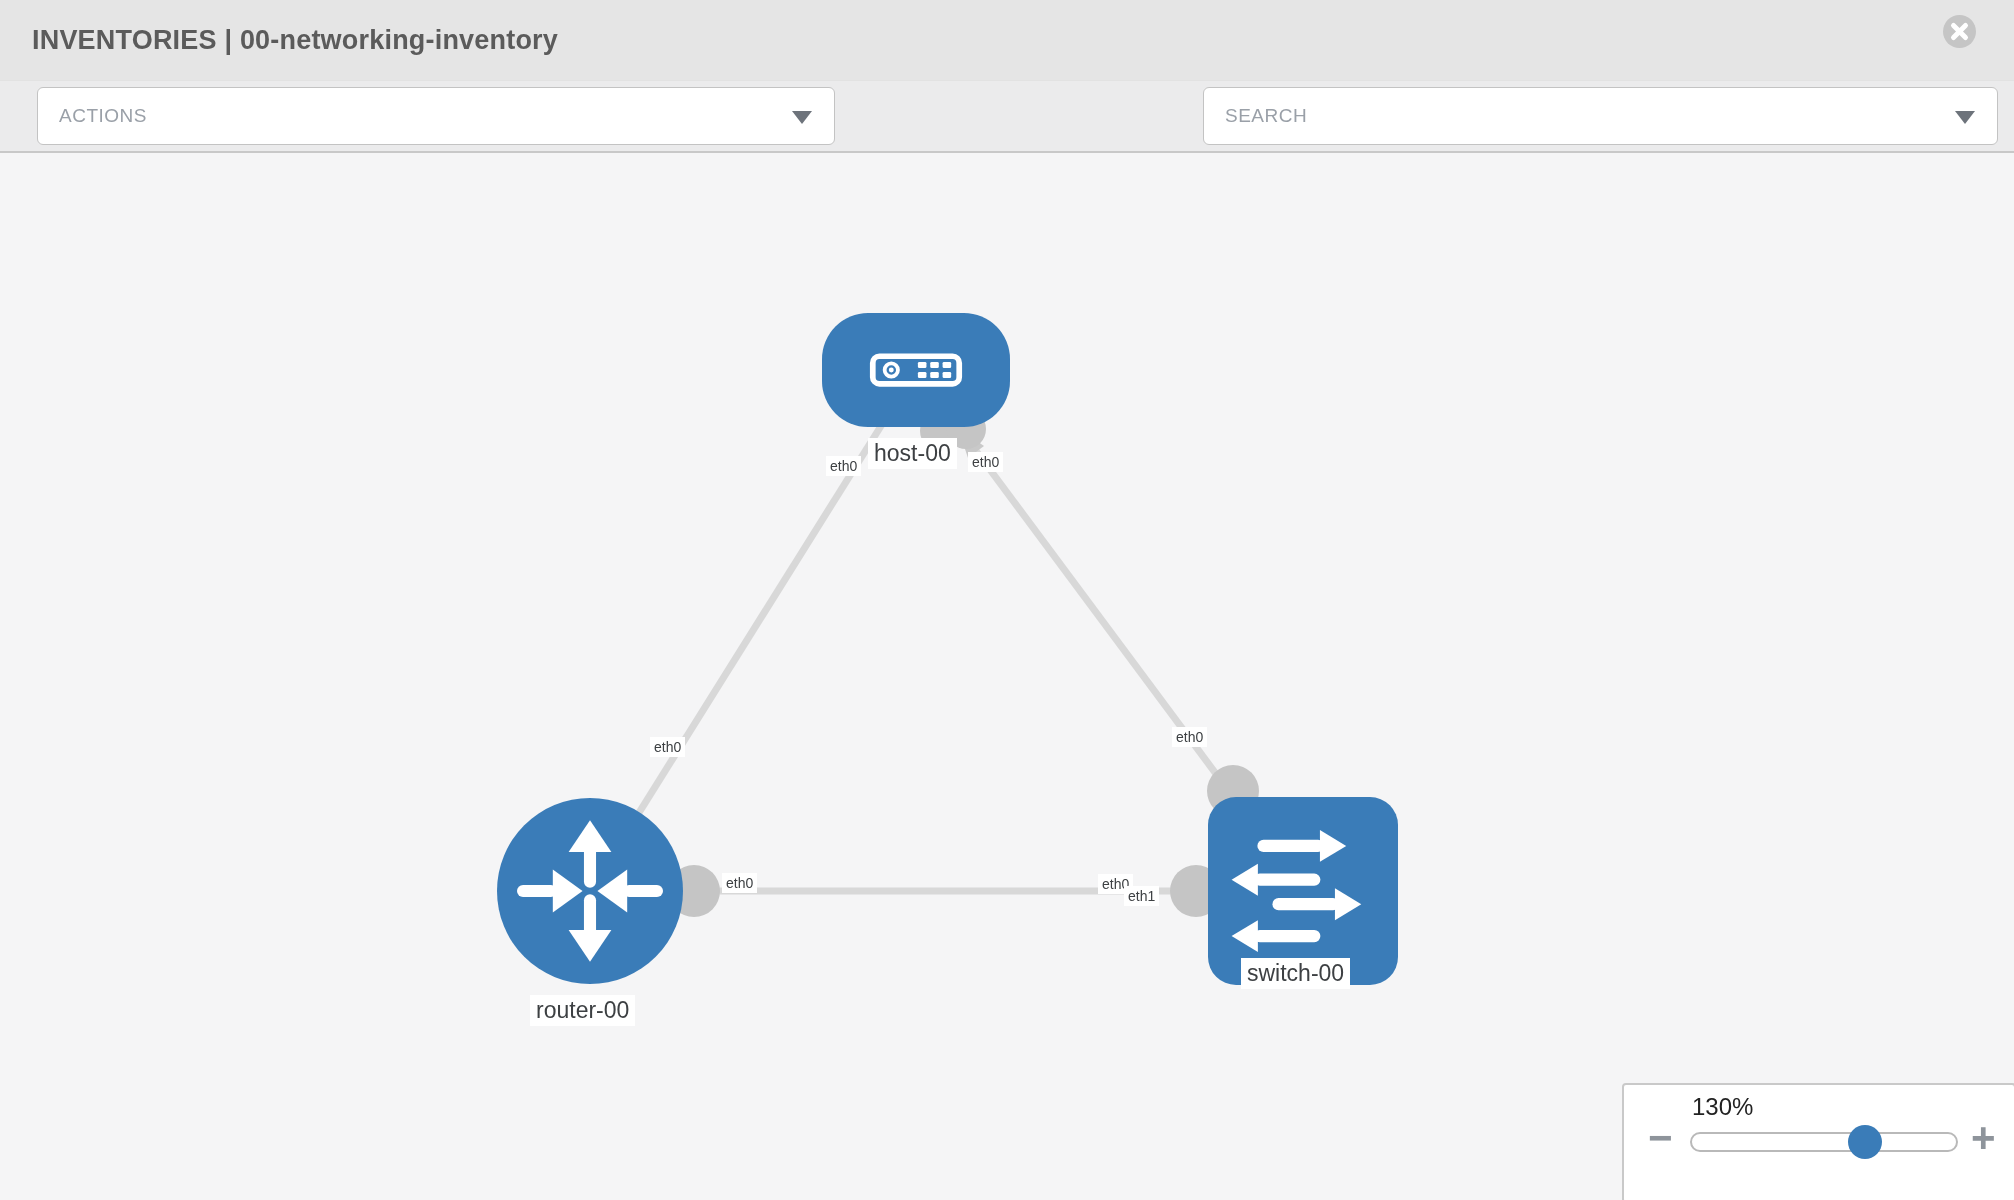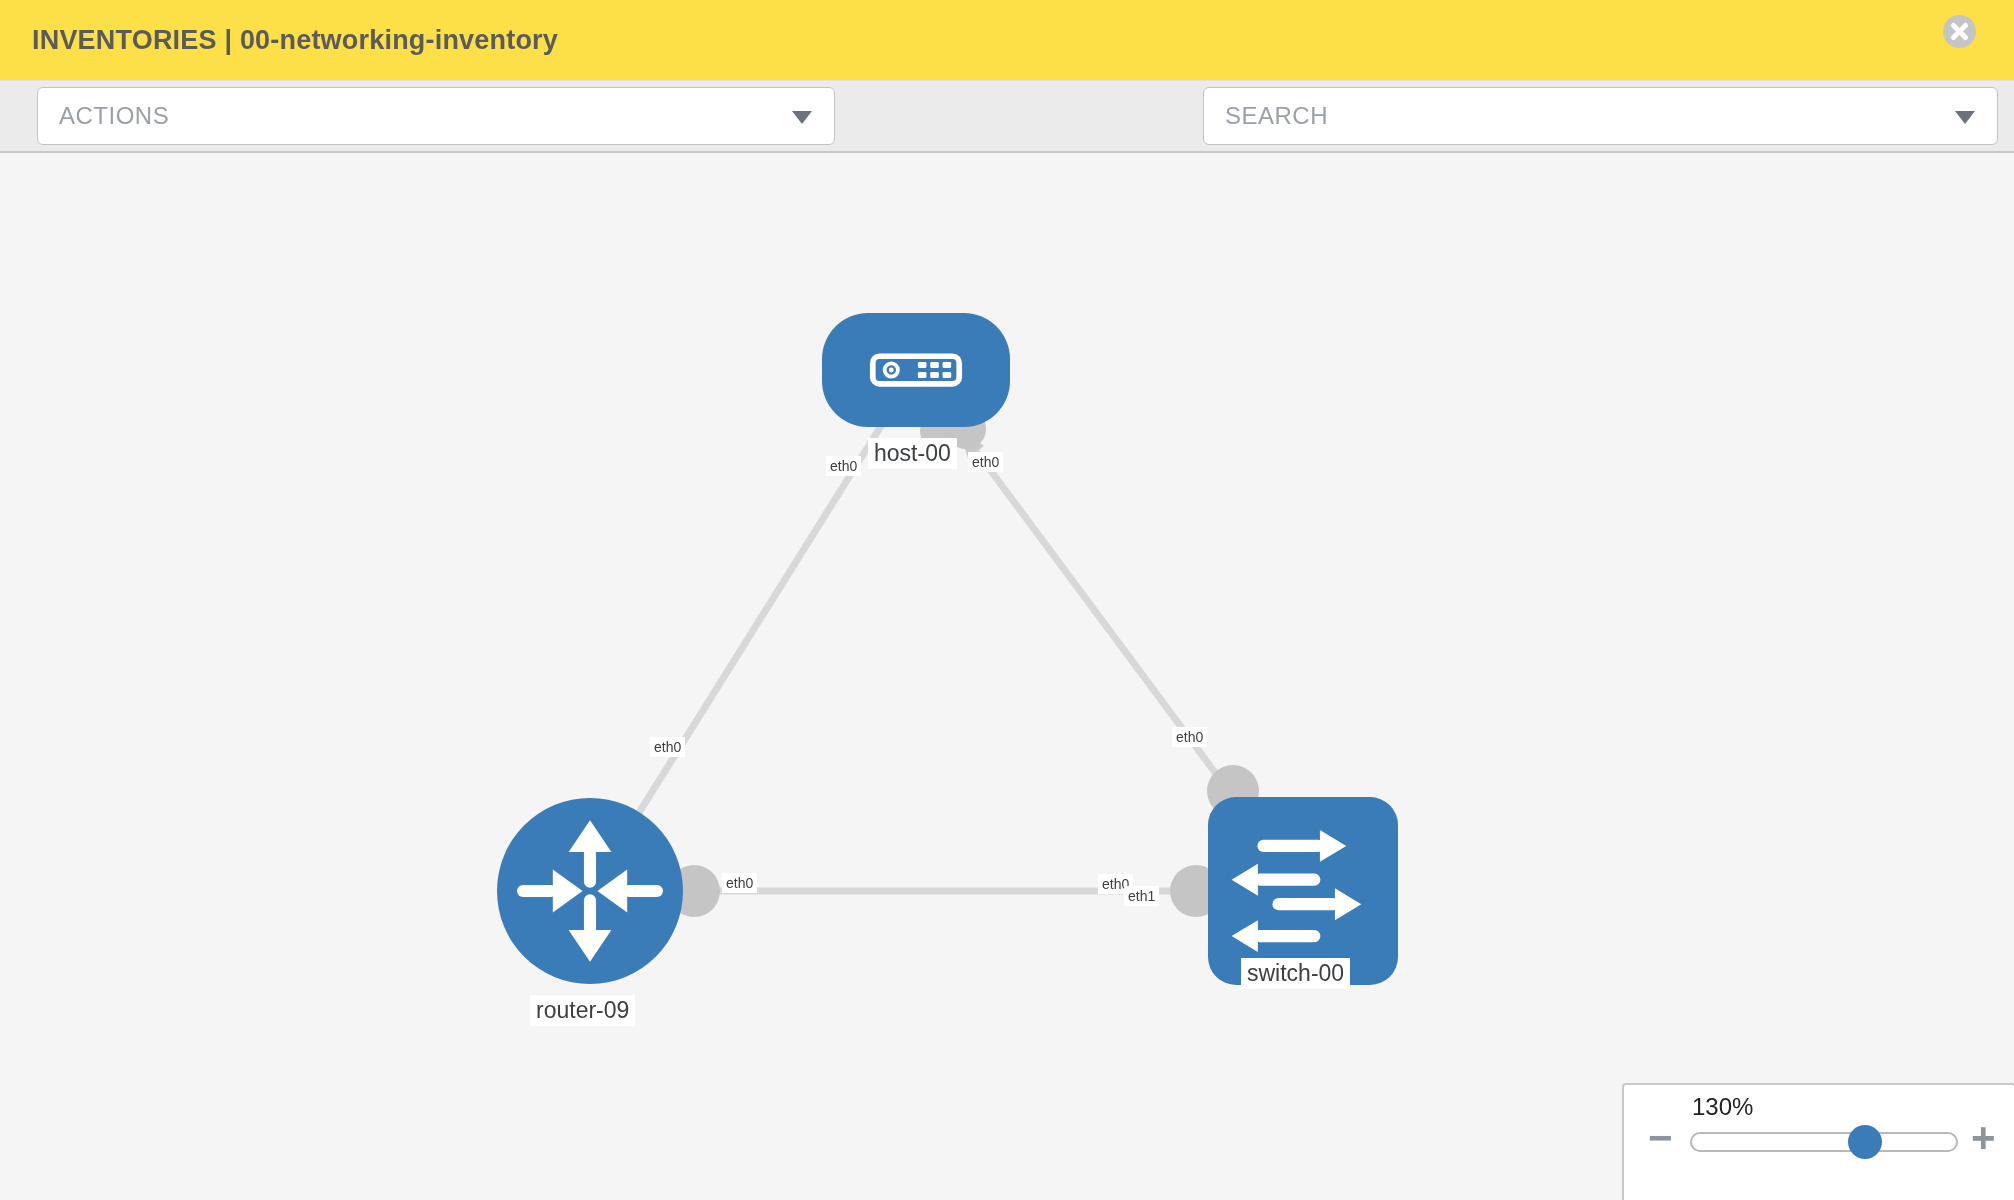--- a/index.html
+++ b/index.html
@@ -1,33 +1,33 @@
 <!DOCTYPE html>
 <html><head>
 <meta charset="utf-8">
 <style>
   html,body{margin:0;padding:0;}
   .screen{position:relative;width:2014px;height:1200px;overflow:hidden;background:#ffffff;
           font-family:"Liberation Sans",sans-serif;-webkit-font-smoothing:antialiased;}
 
   
-  .header{position:absolute;left:0;top:0;width:2014px;height:80px;background:#fde047;}
+  .header{position:absolute;left:0;top:0;width:2014px;height:80px;background:#e5e5e5;}
   .page-title{position:absolute;left:32px;top:0;height:80px;line-height:80px;
               font-size:27px;font-weight:bold;color:#5b5b5b;letter-spacing:0.2px;white-space:nowrap;}
   .close-btn{position:absolute;left:1943px;top:15px;width:33px;height:33px;cursor:pointer;}
 
   
   .toolbar{position:absolute;left:0;top:80px;width:2014px;height:73px;background:#ebebec;
            border-top:1px solid #e2e2e2;border-bottom:2px solid #c8c8c8;box-sizing:border-box;}
   .dropdown{position:absolute;top:6px;height:58px;background:#ffffff;border:1px solid #c3c3c3;
             border-radius:6px;box-sizing:border-box;cursor:pointer;}
   .dropdown-actions{left:37px;width:798px;}
   .dropdown-search{left:1203px;width:795px;}
   .dropdown-label{position:absolute;left:21px;top:0;height:56px;line-height:56px;
-                  font-size:24px;color:#9aa0a8;letter-spacing:0.5px;}
+                  font-size:19px;color:#9aa0a8;letter-spacing:0.5px;}
   .caret{position:absolute;right:22px;top:23px;width:0;height:0;
          border-left:10px solid transparent;border-right:10px solid transparent;
          border-top:13px solid #6d737b;}
   .tool-icon{position:absolute;top:97px;width:40px;height:40px;cursor:pointer;}
   .tool-icon-wrench{left:1047px;}
   .tool-icon-key{left:1116px;}
 
   
   .canvas{position:absolute;left:0;top:153px;width:2014px;height:1047px;background:#f5f5f6;}
   .graph-svg{position:absolute;left:0;top:0;z-index:1;pointer-events:none;}
@@ -166,21 +166,21 @@
           <polygon points="24,88 52,71 52,105" stroke="none"></polygon>
         <line x1="74" y1="114" x2="132" y2="114"></line> 
           <polygon points="162,114 134,97 134,131" stroke="none"></polygon>
         <line x1="112" y1="148" x2="54" y2="148"></line> 
           <polygon points="24,148 52,131 52,165" stroke="none"></polygon>
       </g>
     </svg>
   </div>
 
   <div class="chip node-label lbl-host">host-00</div>
-  <div class="chip node-label lbl-router">router-09</div>
+  <div class="chip node-label lbl-router">router-00</div>
   <div class="chip node-label lbl-switch">switch-00</div>
 
   <div class="chip iface-label if-host-left">eth0</div>
   <div class="chip iface-label if-host-right">eth0</div>
   <div class="chip iface-label if-mid-left">eth0</div>
   <div class="chip iface-label if-mid-right">eth0</div>
   <div class="chip iface-label if-router-right">eth0</div>
   <div class="chip iface-label if-switch-under">eth0</div>
   <div class="chip iface-label if-switch-over">eth1</div>
 

